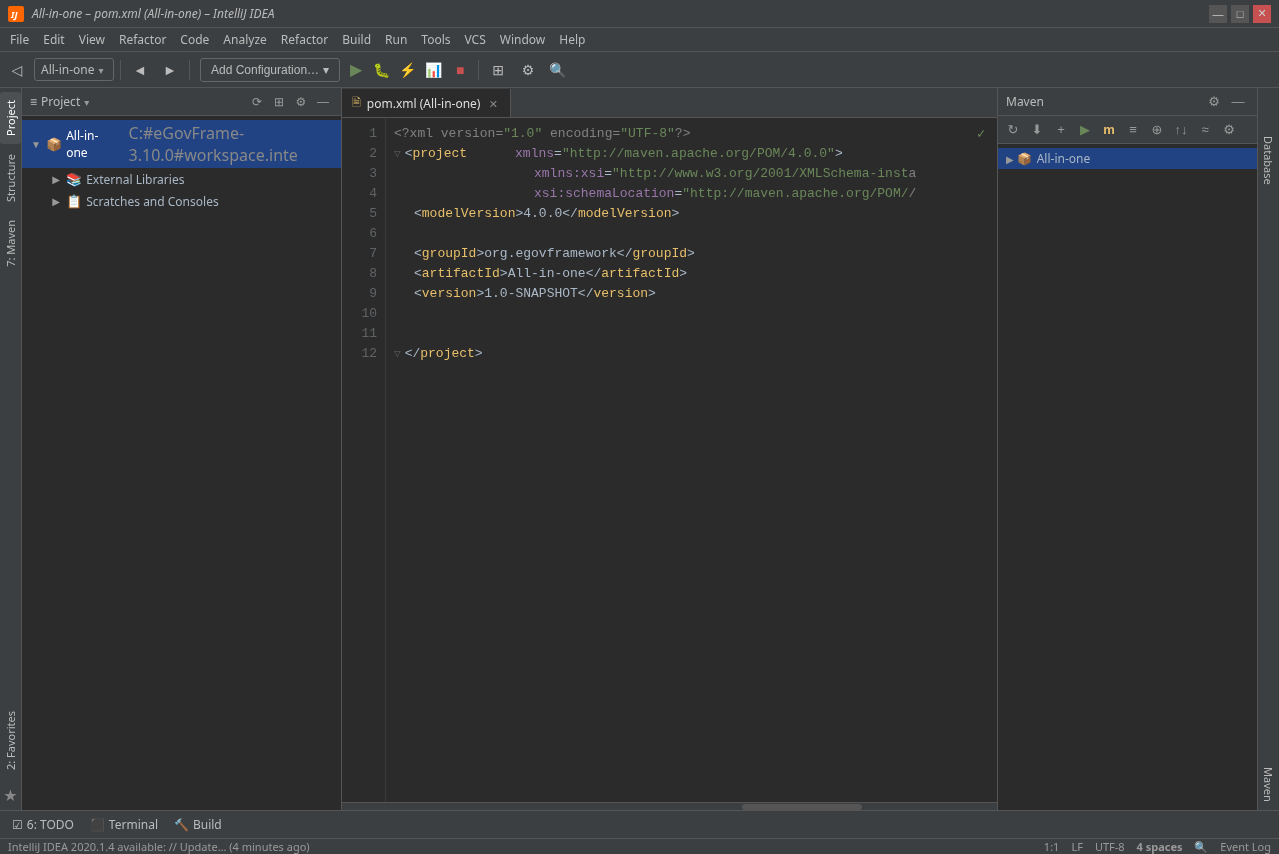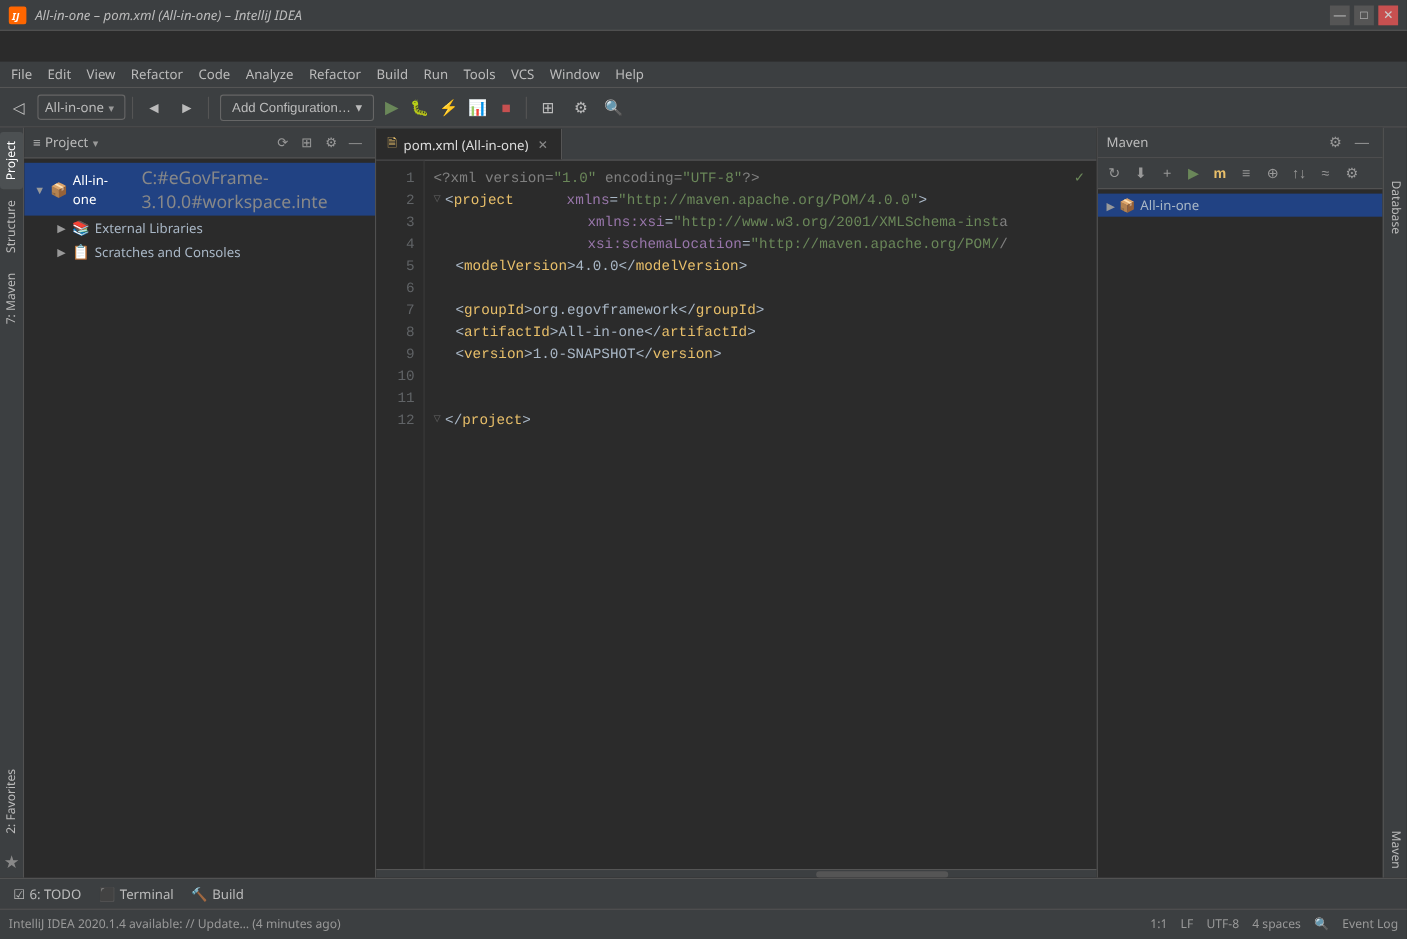--- a/index.html
+++ b/index.html
@@ -68,21 +68,20 @@
     
     #menu-bar {
       background: #3c3f41;
       height: 24px;
       display: flex;
       align-items: center;
       padding: 0 4px;
       border-bottom: 1px solid #555;
       flex-shrink: 0;
       gap: 2px;
-      margin-top: 28px;
     }
     .menu-item {
       color: #bbb;
       padding: 2px 6px;
       cursor: pointer;
       font-size: 12px;
       border-radius: 2px;
     }
 
     
@@ -431,21 +430,21 @@
       color: #bbb;
       font-size: 11px;
       padding: 8px 3px;
       cursor: pointer;
       border-radius: 3px;
     }
 
     
     #status-bar {
       background: #3c3f41;
-      height: 28px;
+      height: 16px;
       display: flex;
       align-items: center;
       justify-content: space-between;
       padding: 0 8px;
       border-top: 1px solid #555;
       flex-shrink: 0;
     }
     #status-bar-left {
       display: flex;
       align-items: center;
@@ -756,17 +755,17 @@
 </div>
 
 <div id="status-bar">
   <div id="status-bar-left">
     <span>IntelliJ IDEA 2020.1.4 available: // Update… (4 minutes ago)</span>
   </div>
   <div id="status-bar-right">
     <span style="cursor:pointer;">1:1</span>
     <span style="cursor:pointer;">LF</span>
     <span style="cursor:pointer;">UTF-8</span>
-    <span style="cursor:pointer;">4 spaces</span>
+    <span style="cursor:pointer;font-weight:bold;">4 spaces</span>
     <span style="color:#999;">🔍</span>
     <span style="cursor:pointer;">Event Log</span>
   </div>
 </div>
 
 </body></html>

